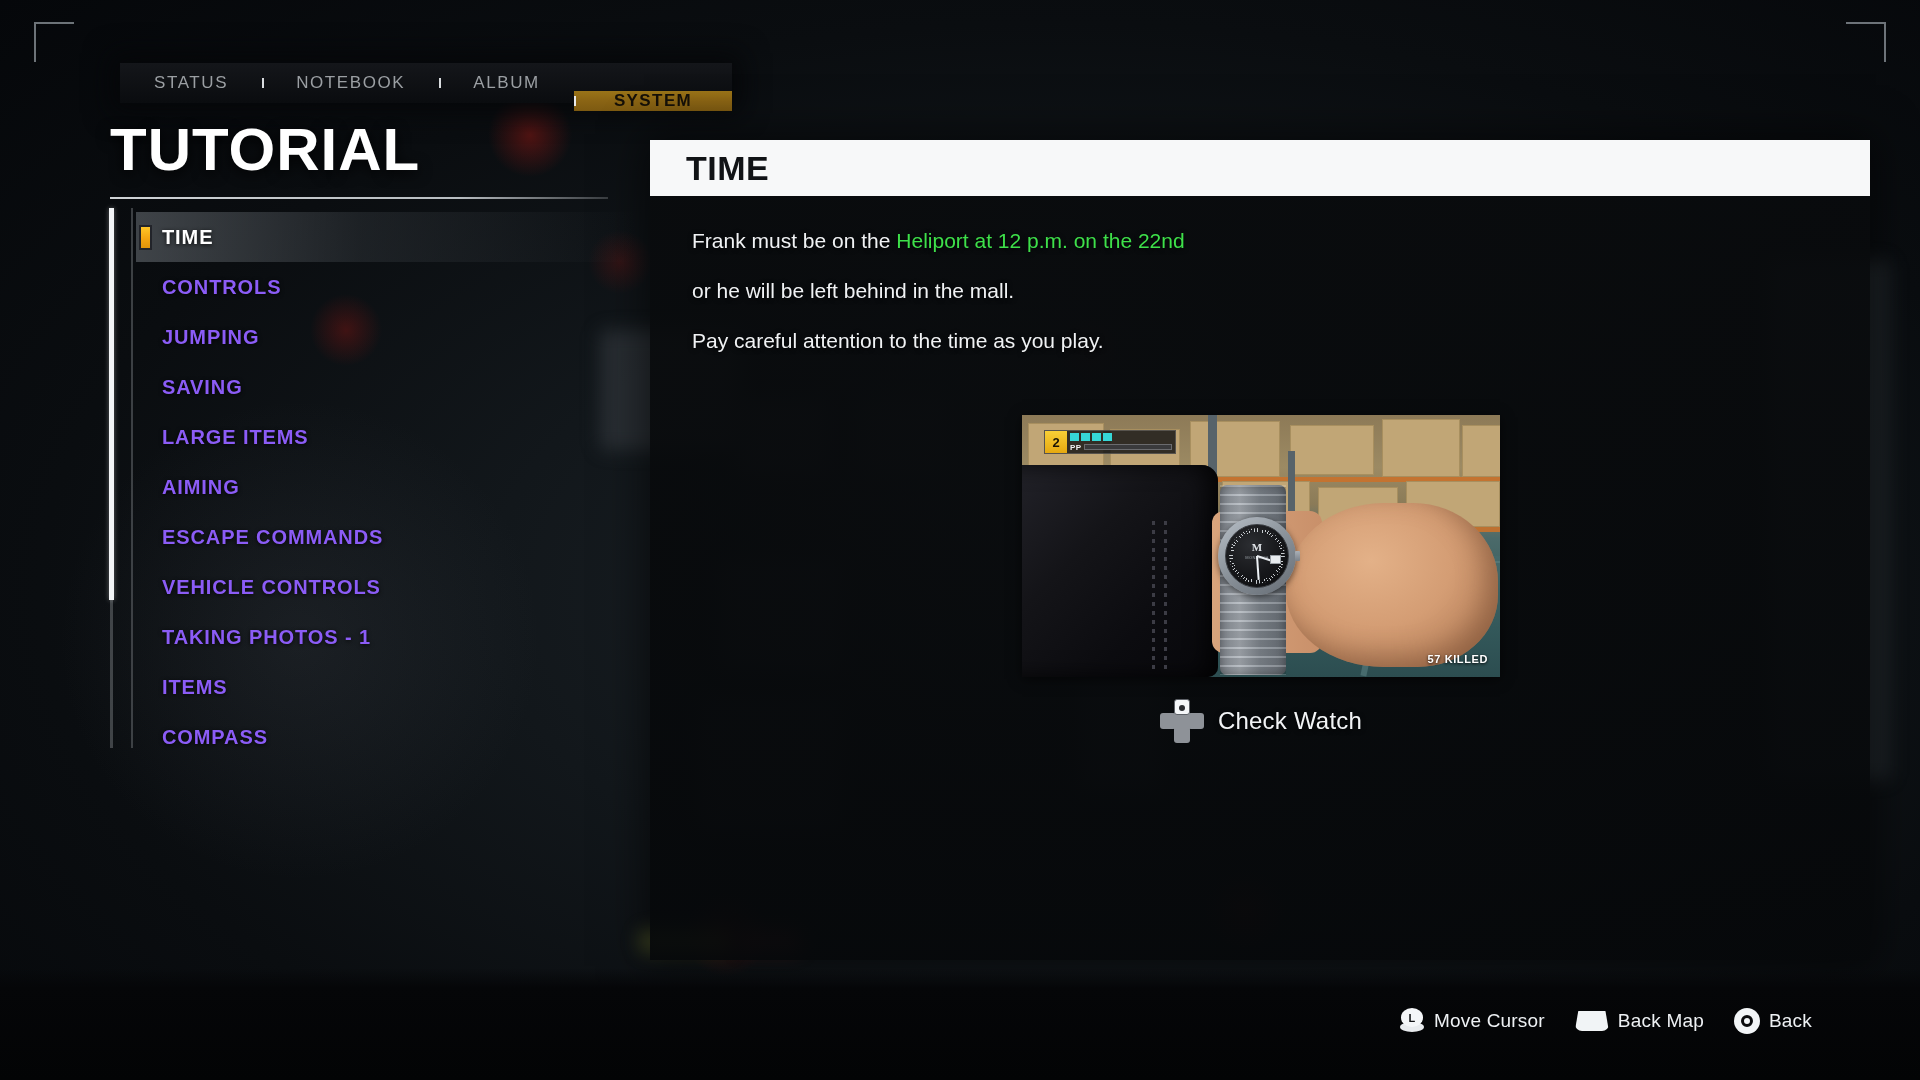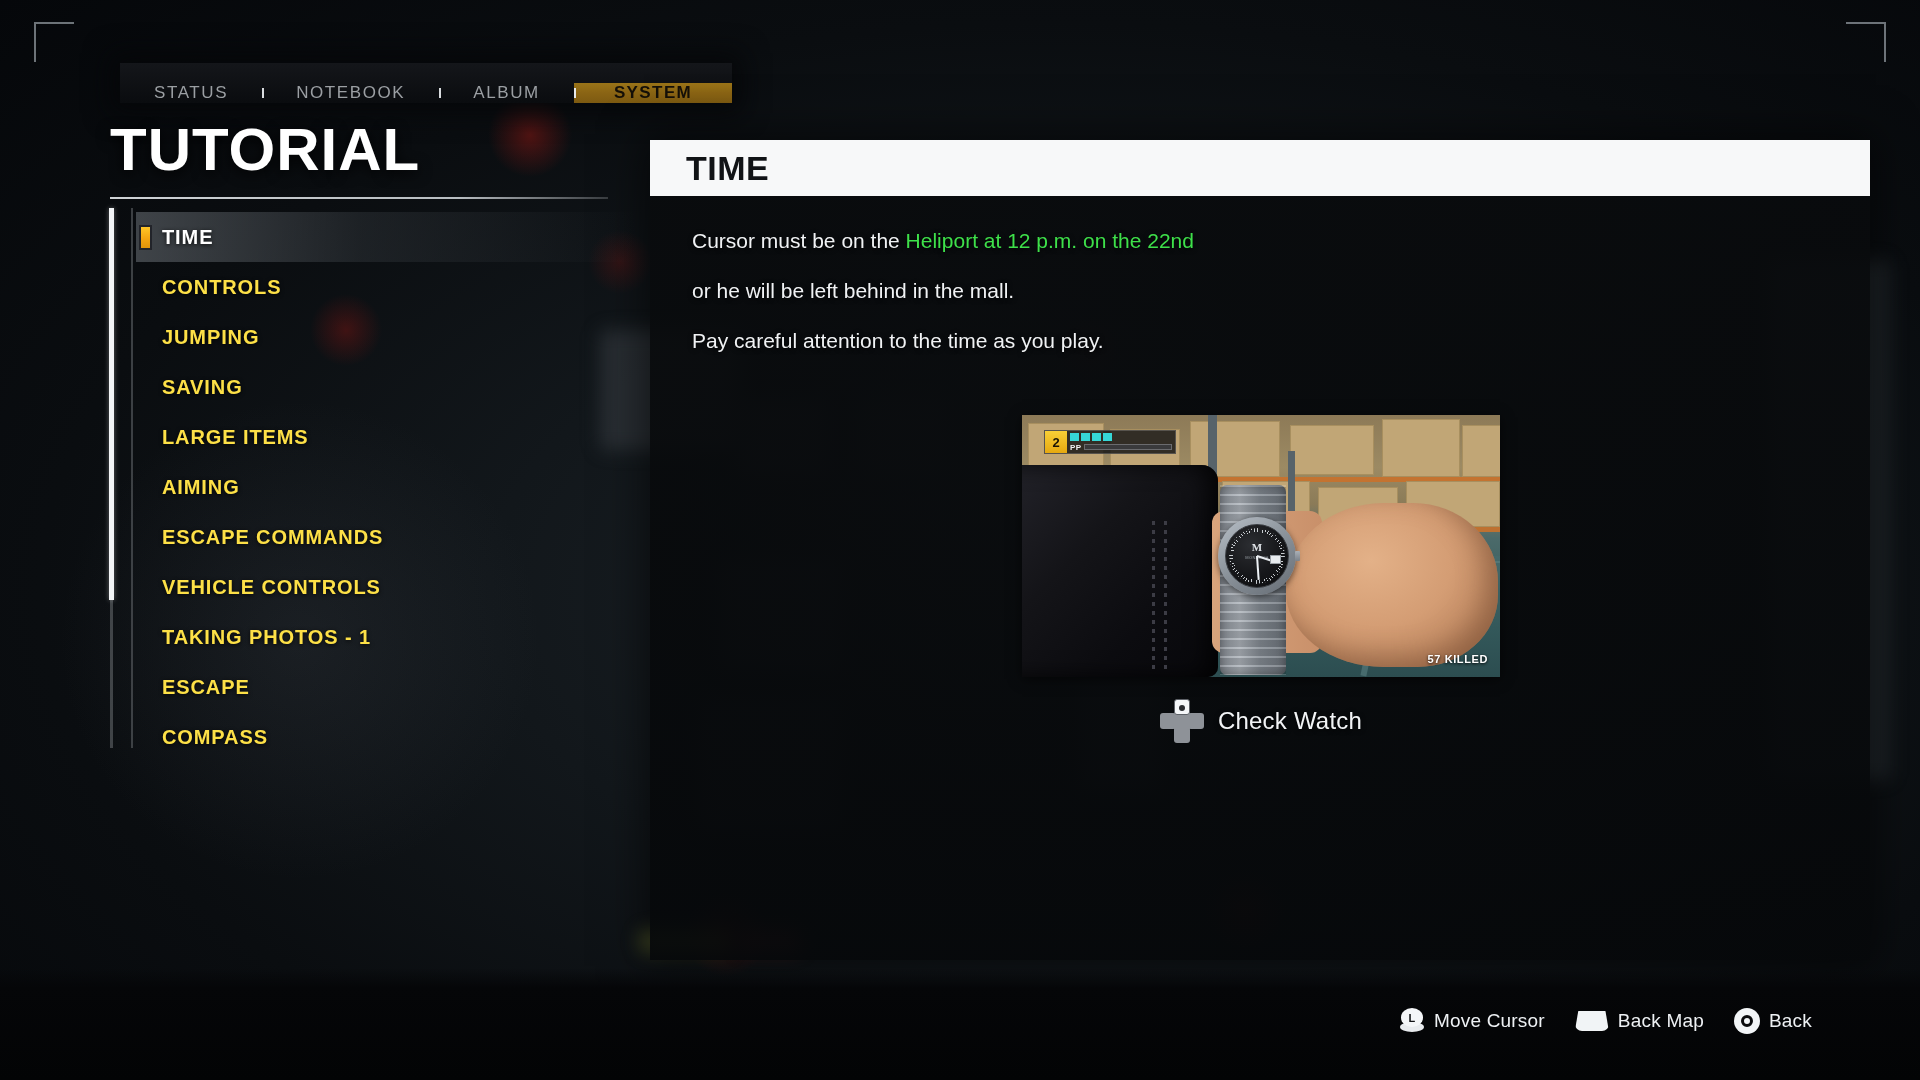--- a/index.html
+++ b/index.html
@@ -32,21 +32,21 @@
   
   .corner { position:absolute; width:40px; height:40px; border-color:#7f868c; border-style:solid; opacity:.85; }
   .corner.tl { top:22px; left:34px; border-width:2px 0 0 2px; }
   .corner.tr { top:22px; right:34px; border-width:2px 2px 0 0; }
   .corner.bl { bottom:22px; left:34px; border-width:0 0 2px 2px; }
   .corner.br { bottom:22px; right:34px; border-width:0 2px 2px 0; }
 
   
   .tabbar {
     position:absolute; left:120px; top:63px; height:40px;
-    display:flex; align-items:flex-end;
+    display:flex; align-items:center;
     background:linear-gradient(to bottom, #14161a 0%, #0a0c0f 100%);
     box-shadow:0 0 26px 10px rgba(5,7,9,.9);
   }
   .tab {
     display:flex; align-items:center; justify-content:center;
     padding:0 34px; font-size:17px; letter-spacing:1.6px; font-weight:400;
     color:#9b9fa3; position:relative; white-space:nowrap;
   }
   .tab + .tab::before {
     content:""; position:absolute; left:0; top:5px; bottom:5px; width:2px; background:#d9dcdf;
@@ -83,21 +83,21 @@
   .menu-rail {
     position:absolute; left:131px; top:208px; width:2px; height:540px;
     background:#4d5155; opacity:.75;
   }
 
   
   .menu { position:absolute; left:136px; top:212px; width:500px; }
   .menu-item {
     height:50px; display:flex; align-items:center;
     padding-left:26px; position:relative;
-    font-size:20px; font-weight:bold; letter-spacing:.9px; color:#fde047;
+    font-size:20px; font-weight:bold; letter-spacing:.9px; color:#8b5cf6;
     text-shadow:0 1px 4px rgba(0,0,0,.85);
   }
   .menu-item.selected {
     color:#ffffff;
     background:linear-gradient(to right, rgba(108,114,120,.55) 0%, rgba(70,76,82,.30) 45%, rgba(40,44,48,0) 100%);
   }
   .menu-item.selected .marker {
     position:absolute; left:3px; top:13px; width:13px; height:25px;
     background:linear-gradient(to bottom,#ffc627 0%, #f4a511 55%, #e0940a 100%);
     border:2px solid #22242a;
@@ -324,34 +324,34 @@
     <div class="menu-item">
       <span>ESCAPE COMMANDS</span>
     </div>
     <div class="menu-item">
       <span>VEHICLE CONTROLS</span>
     </div>
     <div class="menu-item">
       <span>TAKING PHOTOS - 1</span>
     </div>
     <div class="menu-item">
-      <span>ESCAPE</span>
+      <span>ITEMS</span>
     </div>
     <div class="menu-item">
       <span>COMPASS</span>
     </div>
   </div>
 
   <div class="panel">
     <div class="panel-header">
       <h2>TIME</h2>
     </div>
     <div class="panel-body">
       <div class="body-line">
-        <span>Cursor must be on the </span><span class="hl">Heliport at 12 p.m. on the 22nd</span>
+        <span>Frank must be on the </span><span class="hl">Heliport at 12 p.m. on the 22nd</span>
       </div>
       <div class="body-line">or he will be left behind in the mall.</div>
       <div class="body-line">Pay careful attention to the time as you play.</div>
 
       <div class="demo-wrap">
         <div class="demo">
           <div class="demo-bg">
             <div class="crate" style="left:6px;top:8px;width:76px;height:52px;"></div>
             <div class="crate" style="left:88px;top:14px;width:70px;height:46px;"></div>
             <div class="crate" style="left:168px;top:6px;width:90px;height:56px;"></div>

